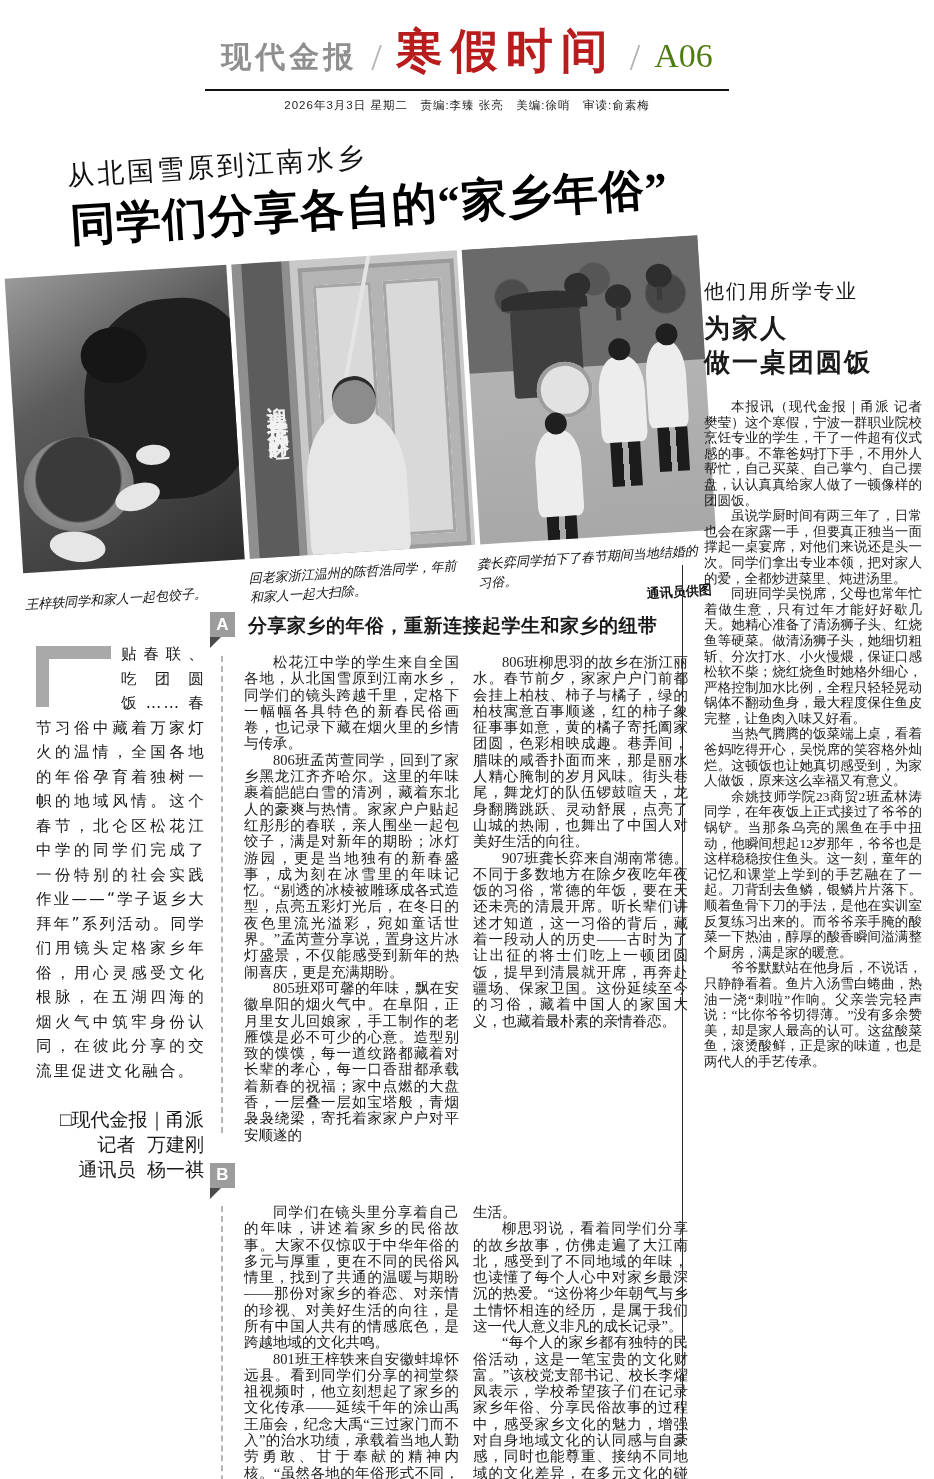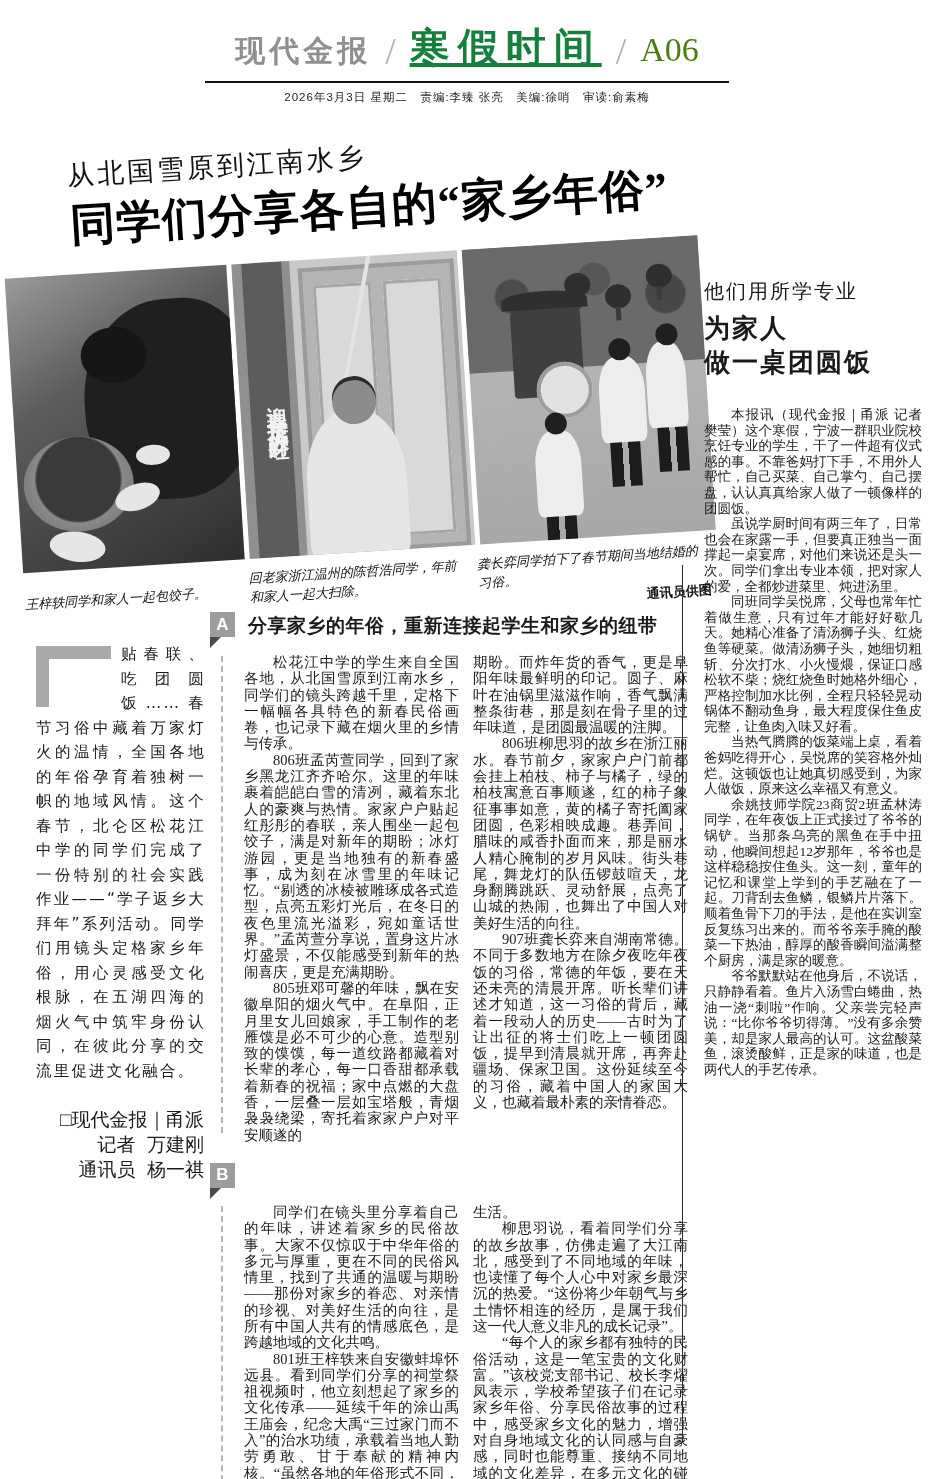--- a/index.html
+++ b/index.html
@@ -6,21 +6,21 @@
   body{
     width:934px;height:1479px;position:relative;overflow:hidden;
     background:#ffffff;color:#1a1a1a;
     font-family:"Liberation Serif","DejaVu Serif",serif;
   }
   
   .masthead{position:absolute;left:0;top:20px;width:934px;text-align:center;}
   .mast-row{display:flex;justify-content:center;align-items:baseline;gap:14px;}
   .paper{font-size:30px;font-weight:bold;color:#8f8f8f;letter-spacing:4px;}
   .slash{font-size:38px;color:#b3b3b3;font-weight:200;transform:translateY(3px);}
-  .mast-section{font-size:40px;font-weight:bold;color:#15803d;letter-spacing:8px;text-decoration:underline;}
+  .mast-section{font-size:47px;font-weight:bold;color:#b91c1c;letter-spacing:8px;}
   .page-no{font-size:34px;color:#4d7c0f;font-family:"Liberation Serif",serif;margin-top:11px;}
   .mast-rule{margin:6px auto 0;width:524px;height:2px;background:#111;}
   .dateline{margin-top:7px;font-size:11.5px;color:#222;letter-spacing:1px;
     font-family:"Liberation Sans",sans-serif;}
   
   .headline{position:absolute;left:66px;top:158px;transform:rotate(-3.6deg);
     transform-origin:left top;white-space:nowrap;}
   .kicker{font-size:27px;letter-spacing:3px;color:#111;}
   .main-headline{margin:2px 0 0;font-size:45px;font-weight:bold;letter-spacing:1px;color:#000;}
   
@@ -104,21 +104,21 @@
   .col{width:222px;}
   .col p{margin:0;font-size:14.5px;line-height:16.3px;text-align:justify;text-indent:2em;}
   .col p.cont{text-indent:0;}
   #secB{margin-top:20px;}
   
   .divider-v{position:absolute;left:682px;top:565px;width:1px;height:878px;background:#2a2a2a;}
   .right-col{position:absolute;left:704px;top:278px;width:218px;}
   .r-kicker{font-size:20px;letter-spacing:2px;font-family:"Liberation Sans",sans-serif;}
   .r-title{margin:6px 0 0;font-size:26px;font-weight:bold;line-height:34px;letter-spacing:2px;
     font-family:"Liberation Sans",sans-serif;}
-  .r-body{margin-top:28px;}
+  .r-body{margin-top:20px;}
   .r-body p{margin:0;font-size:13.5px;line-height:15.6px;text-align:justify;text-indent:2em;}
 </style>
 </head>
 <body>
 
 <header class="masthead">
   <div class="mast-row">
     <span class="paper">现代金报</span>
     <span class="slash">/</span>
     <span class="mast-section">寒假时间</span>
@@ -197,21 +197,20 @@
       </div>
       <h2>分享家乡的年俗，重新连接起学生和家乡的纽带</h2>
     </div>
     <div class="cols">
       <div class="col">
         <p>松花江中学的学生来自全国各地，从北国雪原到江南水乡，同学们的镜头跨越千里，定格下一幅幅各具特色的新春民俗画卷，也记录下藏在烟火里的乡情与传承。</p>
         <p>806班孟芮萱同学，回到了家乡黑龙江齐齐哈尔。这里的年味裹着皑皑白雪的清冽，藏着东北人的豪爽与热情。家家户户贴起红彤彤的春联，亲人围坐一起包饺子，满是对新年的期盼；冰灯游园，更是当地独有的新春盛事，成为刻在冰雪里的年味记忆。“剔透的冰棱被雕琢成各式造型，点亮五彩灯光后，在冬日的夜色里流光溢彩，宛如童话世界。”孟芮萱分享说，置身这片冰灯盛景，不仅能感受到新年的热闹喜庆，更是充满期盼。</p>
         <p>805班邓可馨的年味，飘在安徽阜阳的烟火气中。在阜阳，正月里女儿回娘家，手工制作的老雁馍是必不可少的心意。造型别致的馍馍，每一道纹路都藏着对长辈的孝心，每一口香甜都承载着新春的祝福；家中点燃的大盘香，一层叠一层如宝塔般，青烟袅袅绕梁，寄托着家家户户对平安顺遂的</p>
       </div>
       <div class="col">
-        <p class="cont">期盼。而炸年货的香气，更是阜阳年味最鲜明的印记。圆子、麻叶在油锅里滋滋作响，香气飘满整条街巷，那是刻在骨子里的过年味道，是团圆最温暖的注脚。</p>
         <p>806班柳思羽的故乡在浙江丽水。春节前夕，家家户户门前都会挂上柏枝、柿子与橘子，绿的柏枝寓意百事顺遂，红的柿子象征事事如意，黄的橘子寄托阖家团圆，色彩相映成趣。巷弄间，腊味的咸香扑面而来，那是丽水人精心腌制的岁月风味。街头巷尾，舞龙灯的队伍锣鼓喧天，龙身翻腾跳跃、灵动舒展，点亮了山城的热闹，也舞出了中国人对美好生活的向往。</p>
         <p>907班龚长弈来自湖南常德。不同于多数地方在除夕夜吃年夜饭的习俗，常德的年饭，要在天还未亮的清晨开席。听长辈们讲述才知道，这一习俗的背后，藏着一段动人的历史——古时为了让出征的将士们吃上一顿团圆饭，提早到清晨就开席，再奔赴疆场、保家卫国。这份延续至今的习俗，藏着中国人的家国大义，也藏着最朴素的亲情眷恋。</p>
       </div>
     </div>
   </section>
 
   <section id="secB">
     <div class="sec-head">
       <div class="marker">
         <span>B</span>

